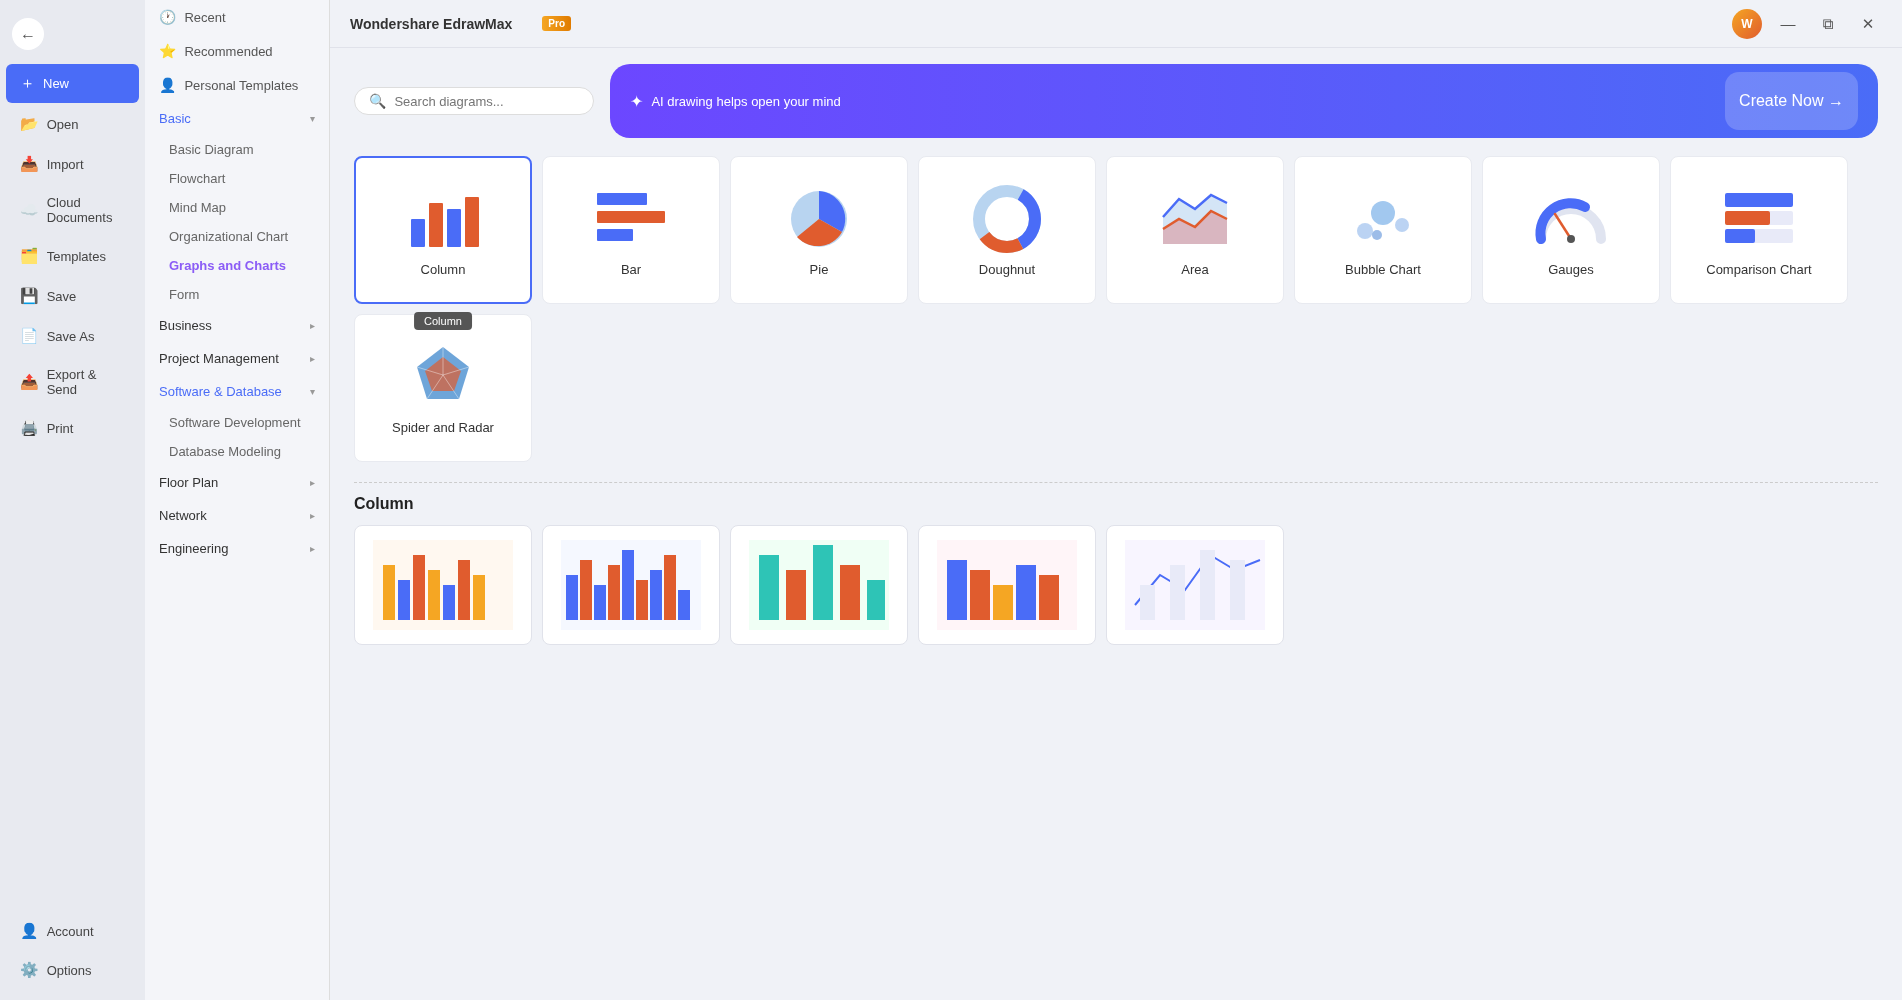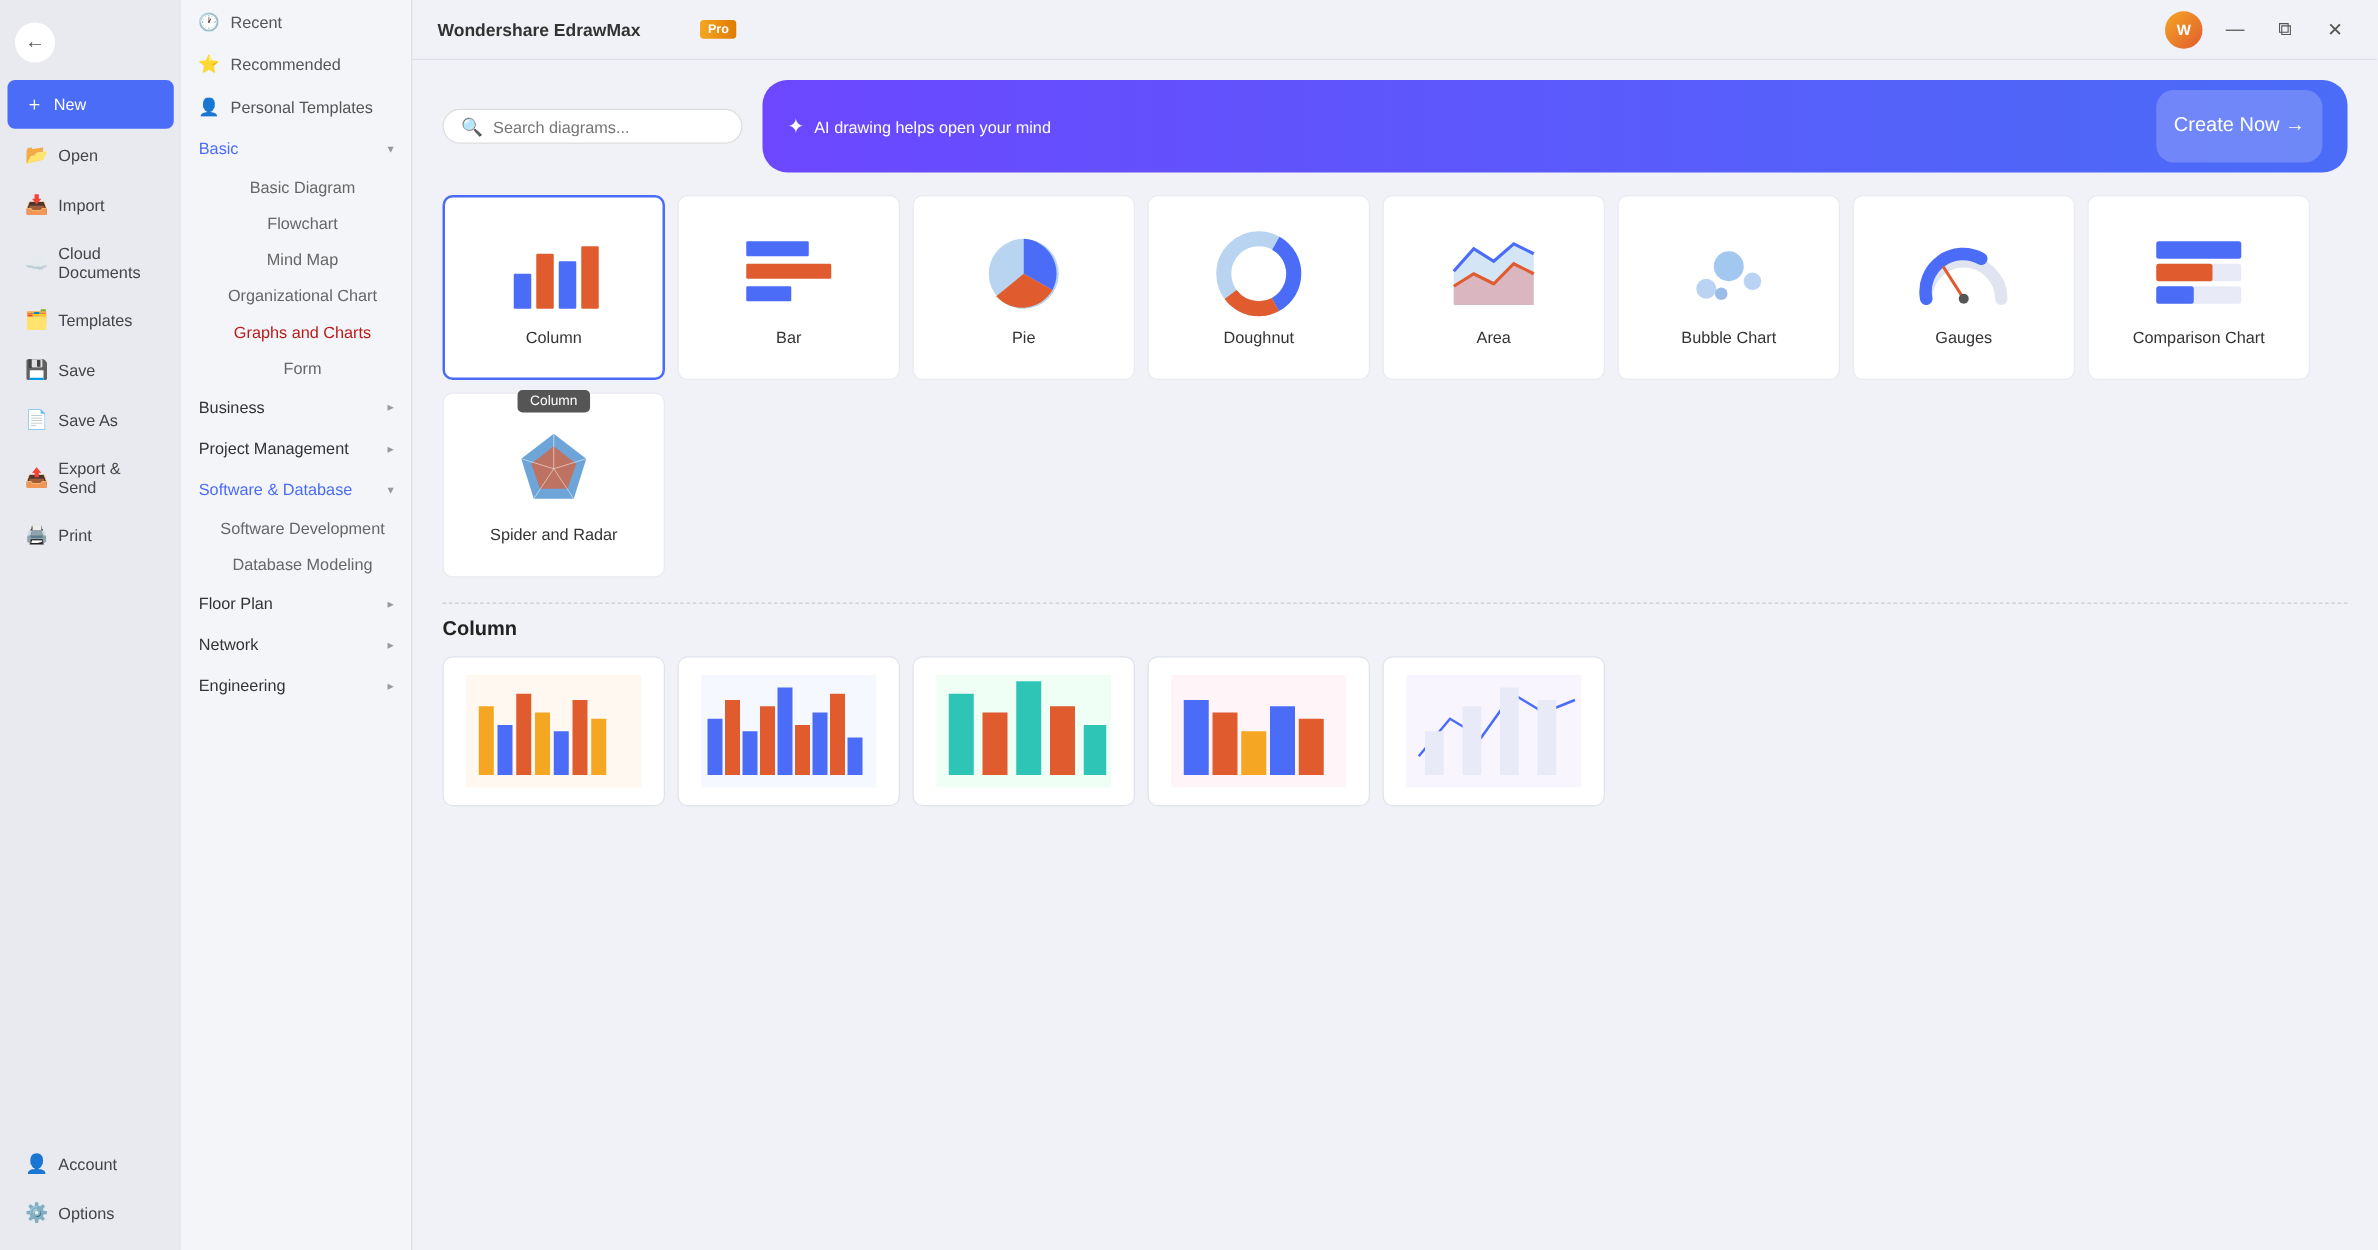--- a/index.html
+++ b/index.html
@@ -78,23 +78,22 @@
       color: #333;
       font-size: 13px;
       font-weight: 500;
     }
     .panel-cat.active-cat { color: #4a6cf7; }
     .panel-subitem {
       padding: 7px 14px 7px 24px;
       cursor: pointer;
       color: #666;
       font-size: 13px;
-      text-align: center;
-    }
-    .panel-subitem.active-sub { color: #b91c1c; font-weight: 400; }
+    }
+    .panel-subitem.active-sub { color: #8b5cf6; font-weight: 700; }
     .chevron { font-size: 10px; color: #999; }
 
     
     .main {
       flex: 1;
       display: flex;
       flex-direction: column;
       overflow: hidden;
     }
 
@@ -423,21 +422,21 @@
 
   <div class="panel-cat">
     <span>Engineering</span>
     <span class="chevron">▸</span>
   </div>
 </div>
 
 <div class="main">
 
   <div class="topbar">
-    <div style="display:flex; align-items:center; gap:24px;">
+    <div style="display:flex; align-items:center; gap:6px;">
       <span class="topbar-title">Wondershare EdrawMax</span>
       <span class="pro-badge">Pro</span>
     </div>
     <div class="topbar-icons">
       <div class="avatar">W</div>
       <div class="topbar-icon-btn">—</div>
       <div class="topbar-icon-btn">⧉</div>
       <div class="topbar-icon-btn">✕</div>
     </div>
   </div>

